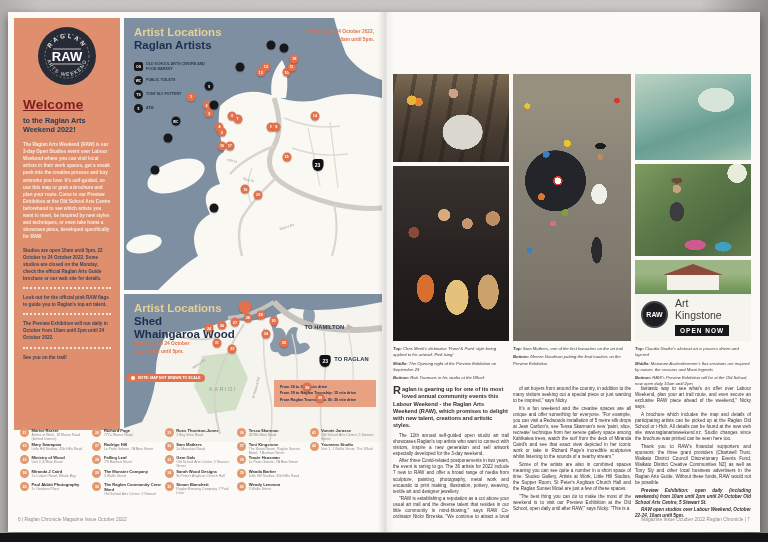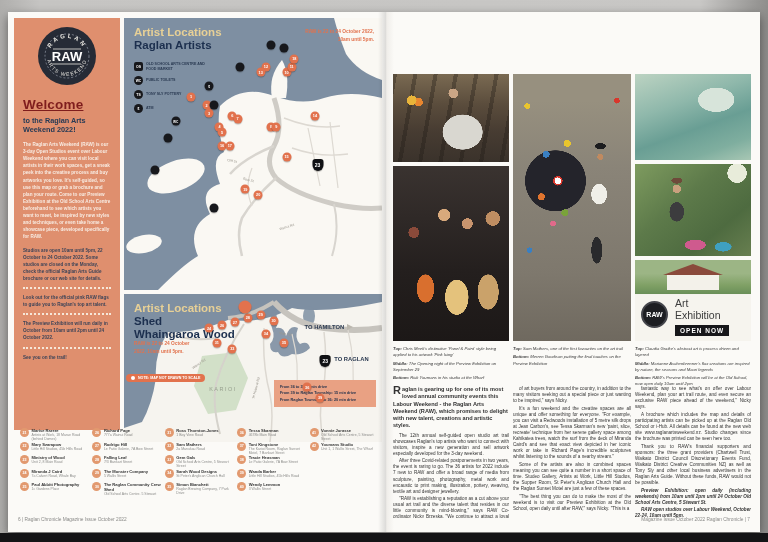--- a/index.html
+++ b/index.html
@@ -521,21 +521,21 @@
     <div class="photo p4"></div>
     <div class="photo p5"></div>
     <div class="photo p6">
       <div class="hill">
         <div class="roof"></div>
         <div class="bldg"></div>
       </div>
       <div class="sign">
         <div class="rawcirc">RAW</div>
         <div class="art1">Art</div>
-        <div class="art2">Exhibition</div>
+        <div class="art2">Kingstone</div>
         <div class="opennow">OPEN NOW</div>
       </div>
     </div>
 
     <div class="capcol c1">
         <div class="cap"><span class="cap-label">Top: </span><span class="cap-text">Chris Meek's distinctive 'Panel &amp; Paint' style being applied to his artwork 'Pink Icing'</span></div>
         <div class="cap"><span class="cap-label">Middle: </span><span class="cap-text">The Opening night of the Preview Exhibition on September 29</span></div>
         <div class="cap"><span class="cap-label">Bottom: </span><span class="cap-text">Rick Youmans in his studio at the Wharf</span></div>
       </div>
     <div class="capcol c2">

